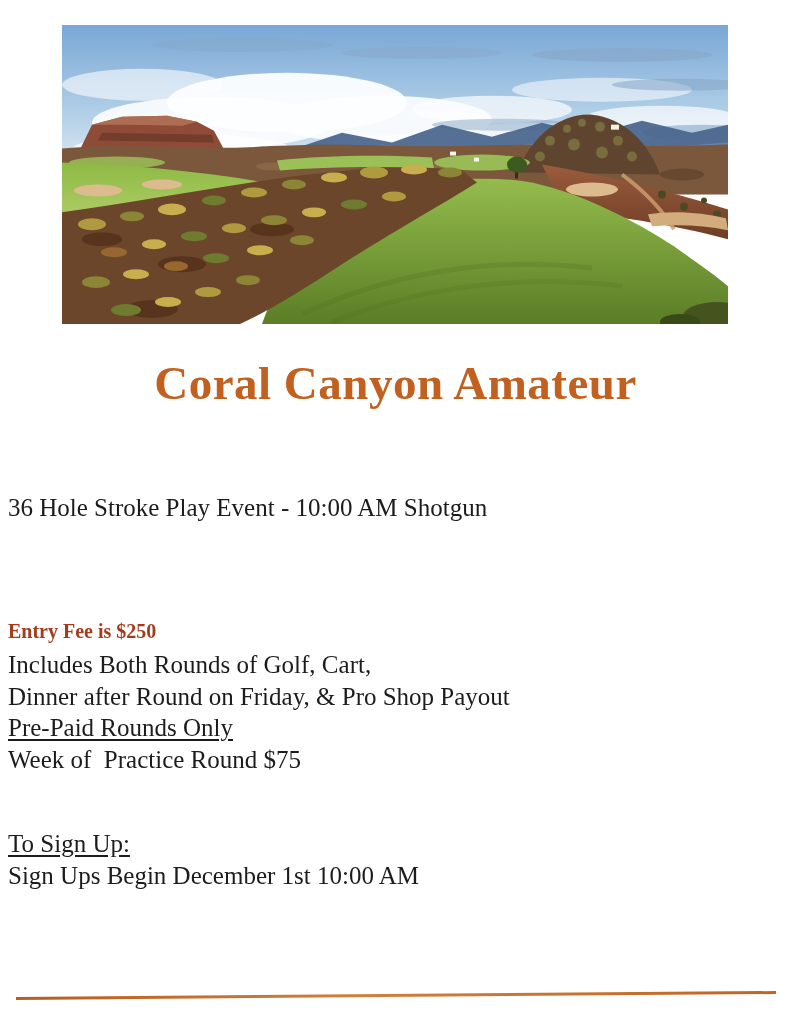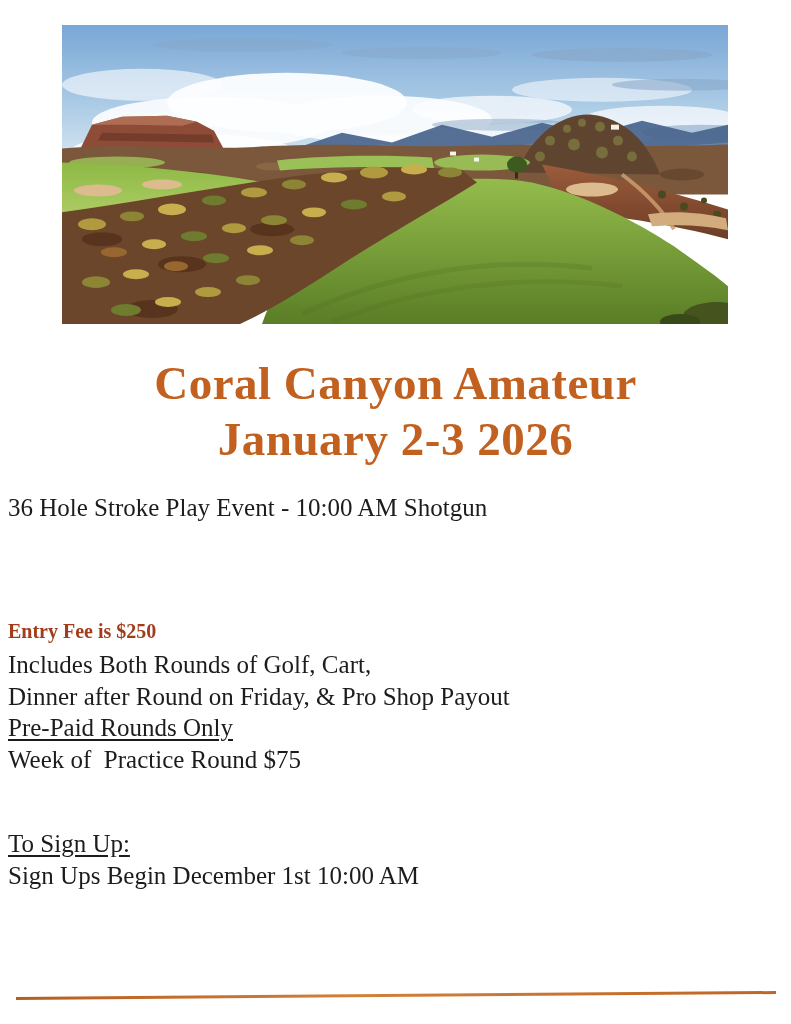--- a/index.html
+++ b/index.html
@@ -198,21 +198,20 @@
         <ellipse cx="186" cy="256" rx="12" ry="5" fill="#8c8536"></ellipse>
       </g>
 
       <ellipse cx="655" cy="292" rx="34" ry="14" fill="#45531e"></ellipse>
       <ellipse cx="618" cy="298" rx="20" ry="8" fill="#374a18"></ellipse>
     </svg>
   </div>
 
   <h1 class="title">
     <span class="tline">Coral Canyon Amateur</span>
-    <span class="tline">January 2-3 2026</span>
   </h1>
 
   <div class="textblock details">
     <div class="line">36 Hole Stroke Play Event - 10:00 AM Shotgun</div>
   </div>
 
   <div class="textblock entry">
     <div class="fee-heading">Entry Fee is $250</div>
     <div class="line">Includes Both Rounds of Golf, Cart,</div>
     <div class="line">Dinner after Round on Friday, &amp; Pro Shop Payout</div>

